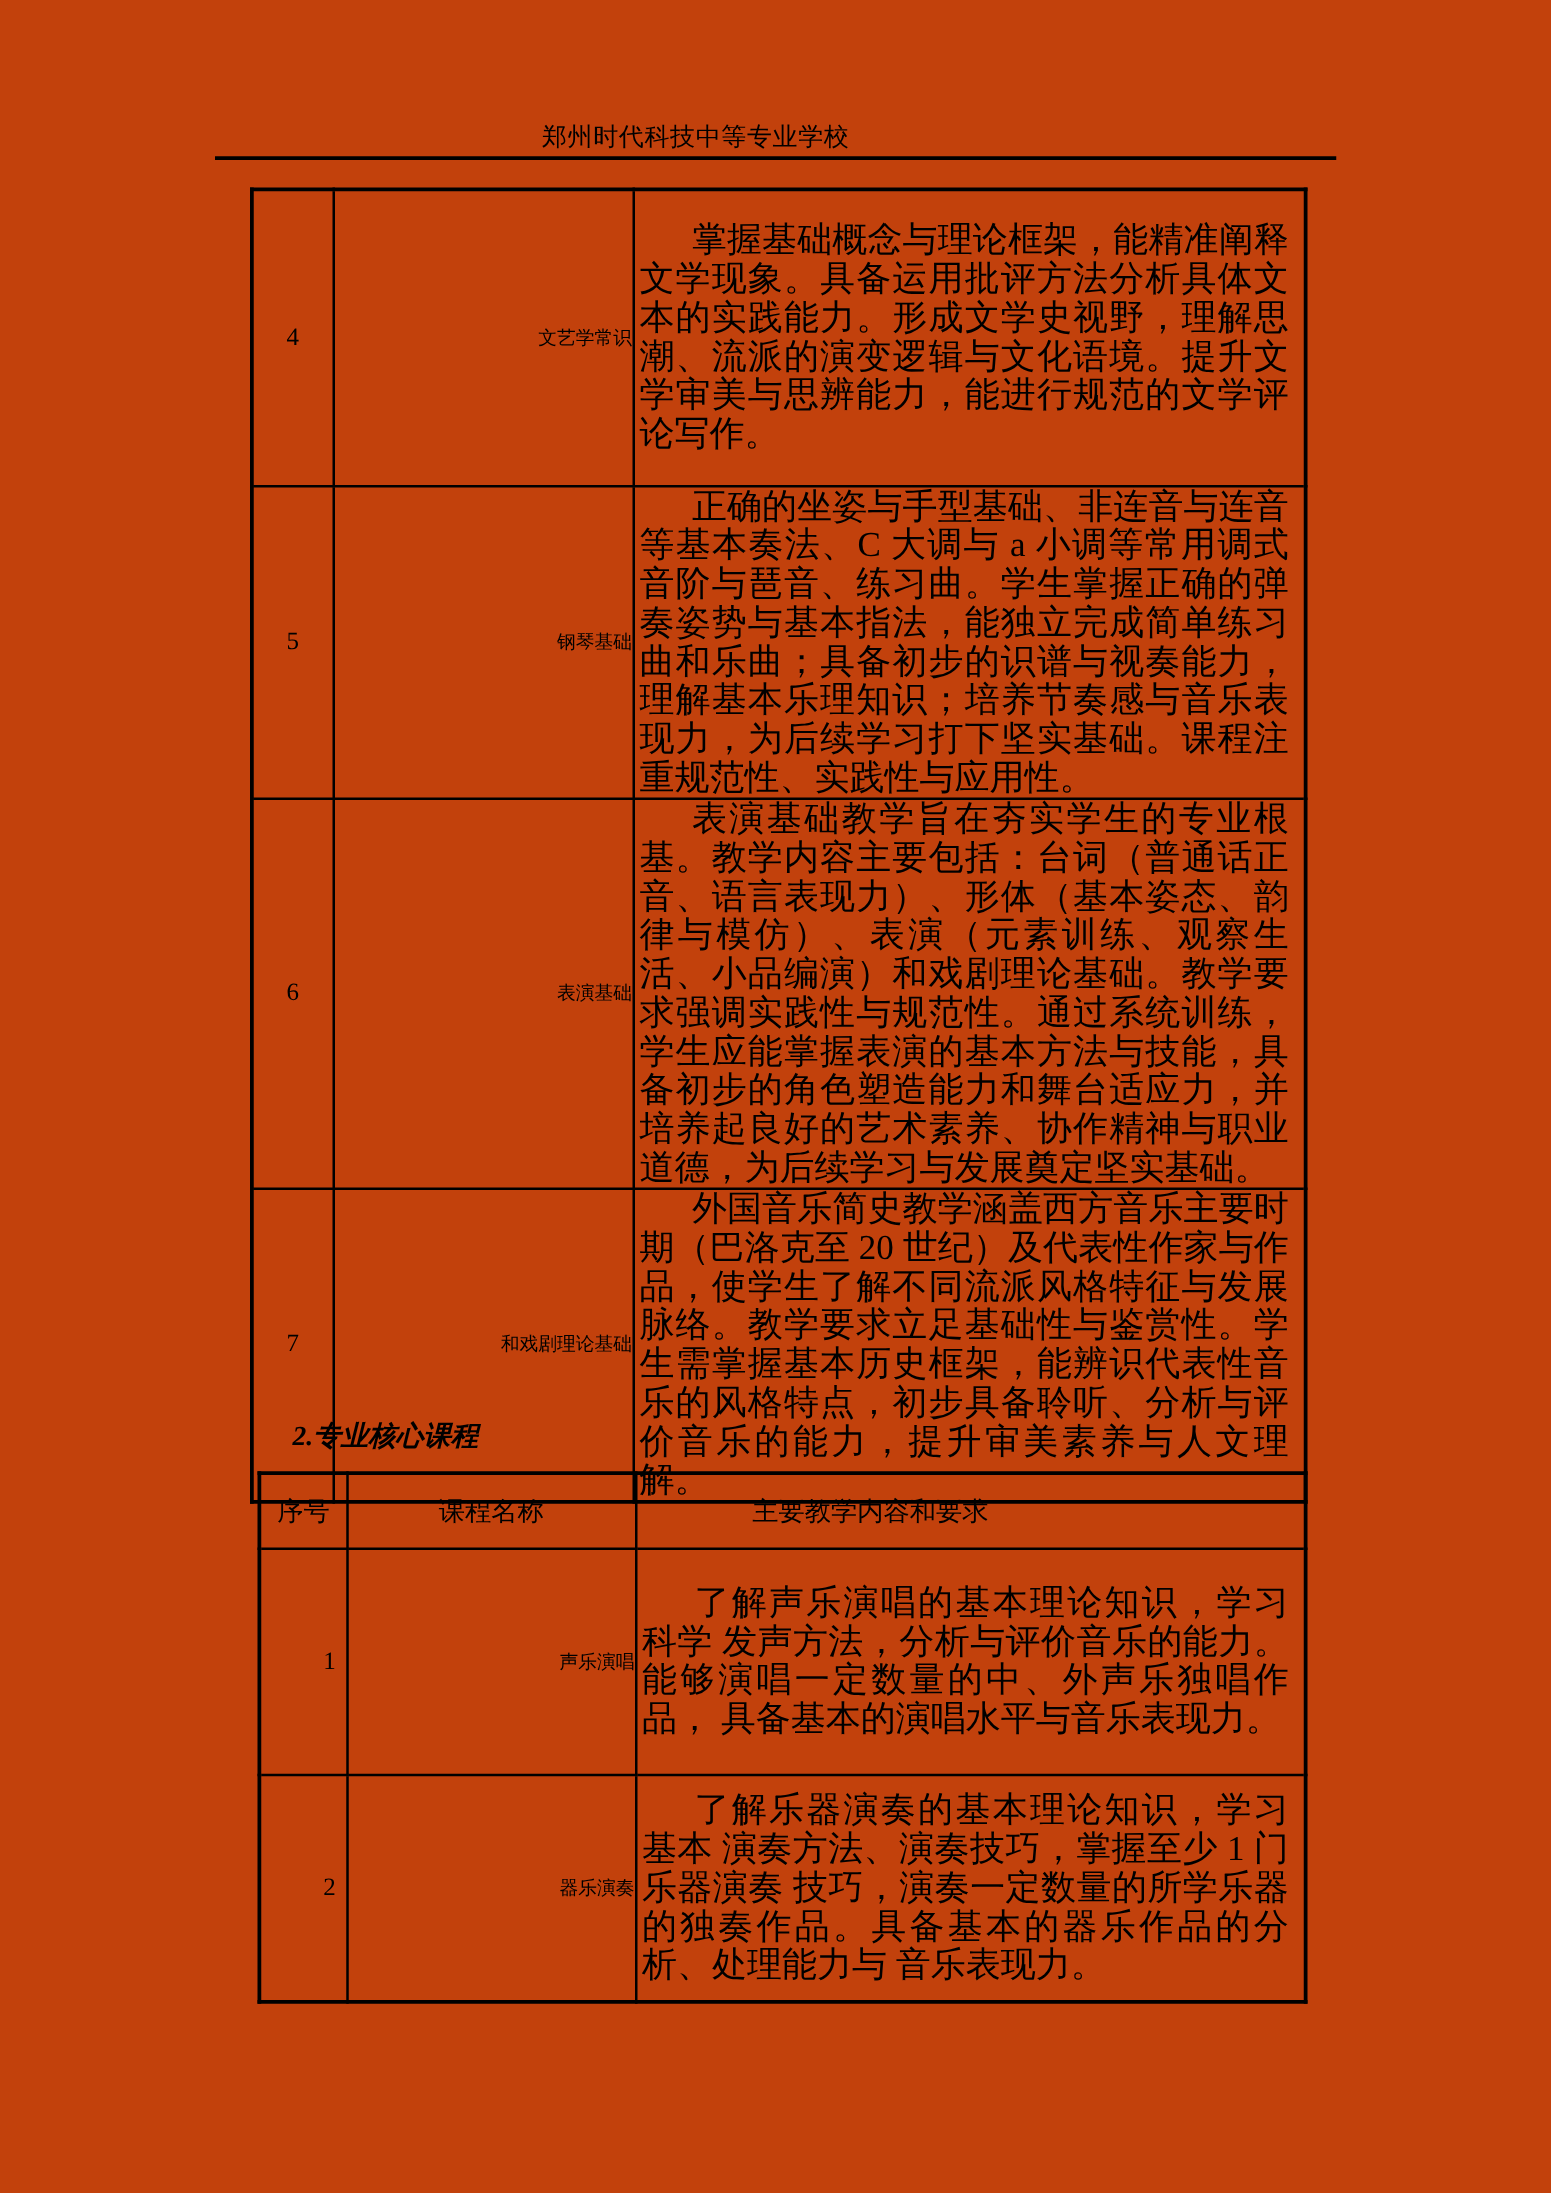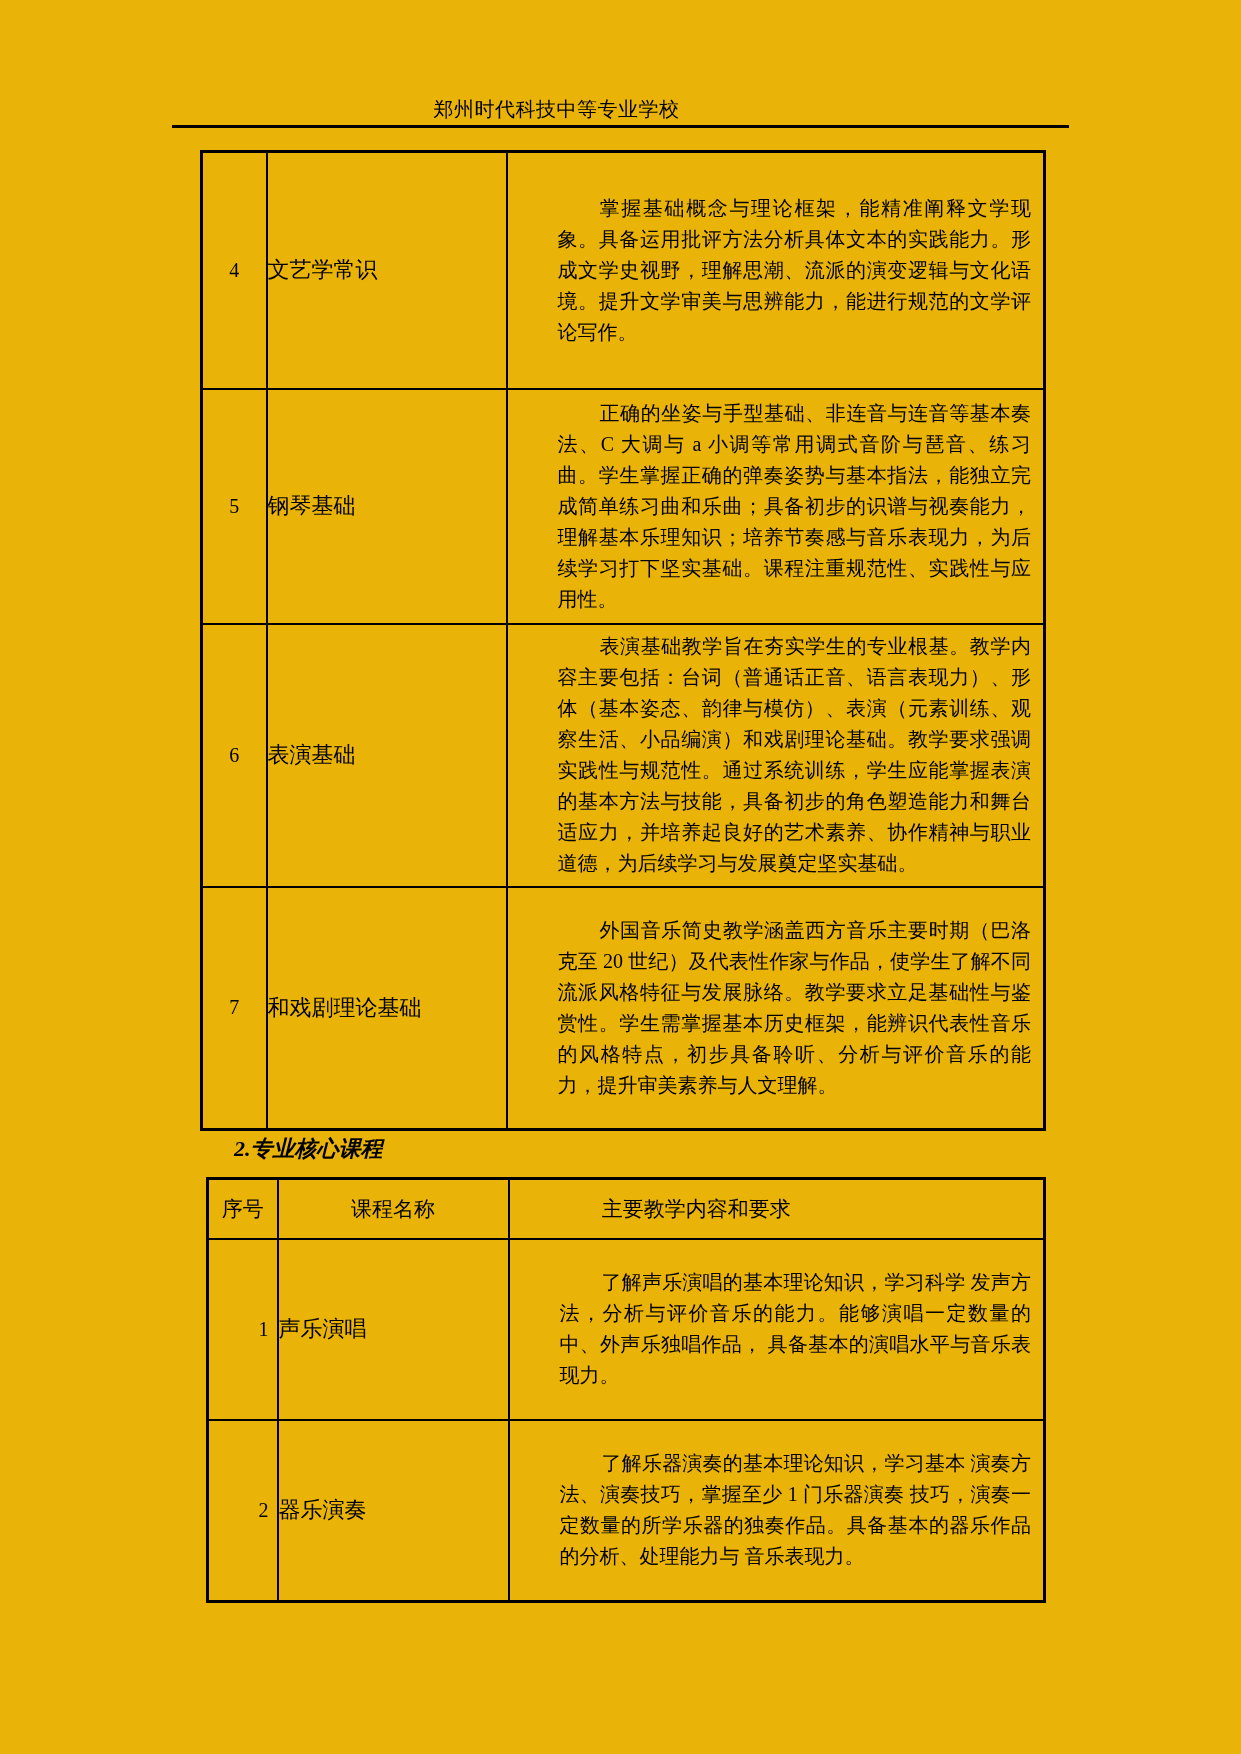--- a/index.html
+++ b/index.html
@@ -1,20 +1,20 @@
 <!DOCTYPE html>
 <html><head>
 <meta charset="utf-8">
 <style>
   html,body {margin:0; padding:0; background:#ffffff;}
   .page {
     position:relative;
     width:1241px;
     height:1754px;
-    background:#eab308;
+    background:#c2410c;
     color:#000000;
     font-family:"Liberation Serif", serif;
     overflow:hidden;
   }
   .doc-title {
     position:absolute;
     left:0; top:96px;
     width:1241px;
     text-align:center;
     font-size:20px;
@@ -35,22 +35,22 @@
   }
   td,th {
     border:2px solid #000;
     vertical-align:middle;
     padding:0;
     overflow:hidden;
   }
   .t1 {left:200px; top:150px; width:843px;}
   .t2 {left:206px; top:1177px; width:837px;}
   .num  {text-align:center; font-size:20px; font-weight:normal;}
-  .course {text-align:left; font-size:22px; font-weight:normal;margin-left:41px;}
-  .content {font-size:20px;padding-left:46px;}
+  .course {text-align:right; font-size:15px; font-weight:normal;margin-left:41px;}
+  .content {font-size:28px;}
   .para {
     text-align:justify;
     text-indent:42px;
     line-height:31px;
     padding:0 12px 0 4px;
   }
   .t2 thead th {font-size:21px; font-weight:normal; text-align:center;}
   .t2 thead th.hdr-content {padding-right:160px;}
   .t2 tbody .num {text-align:right; padding-right:8px;}
   .section-heading {

